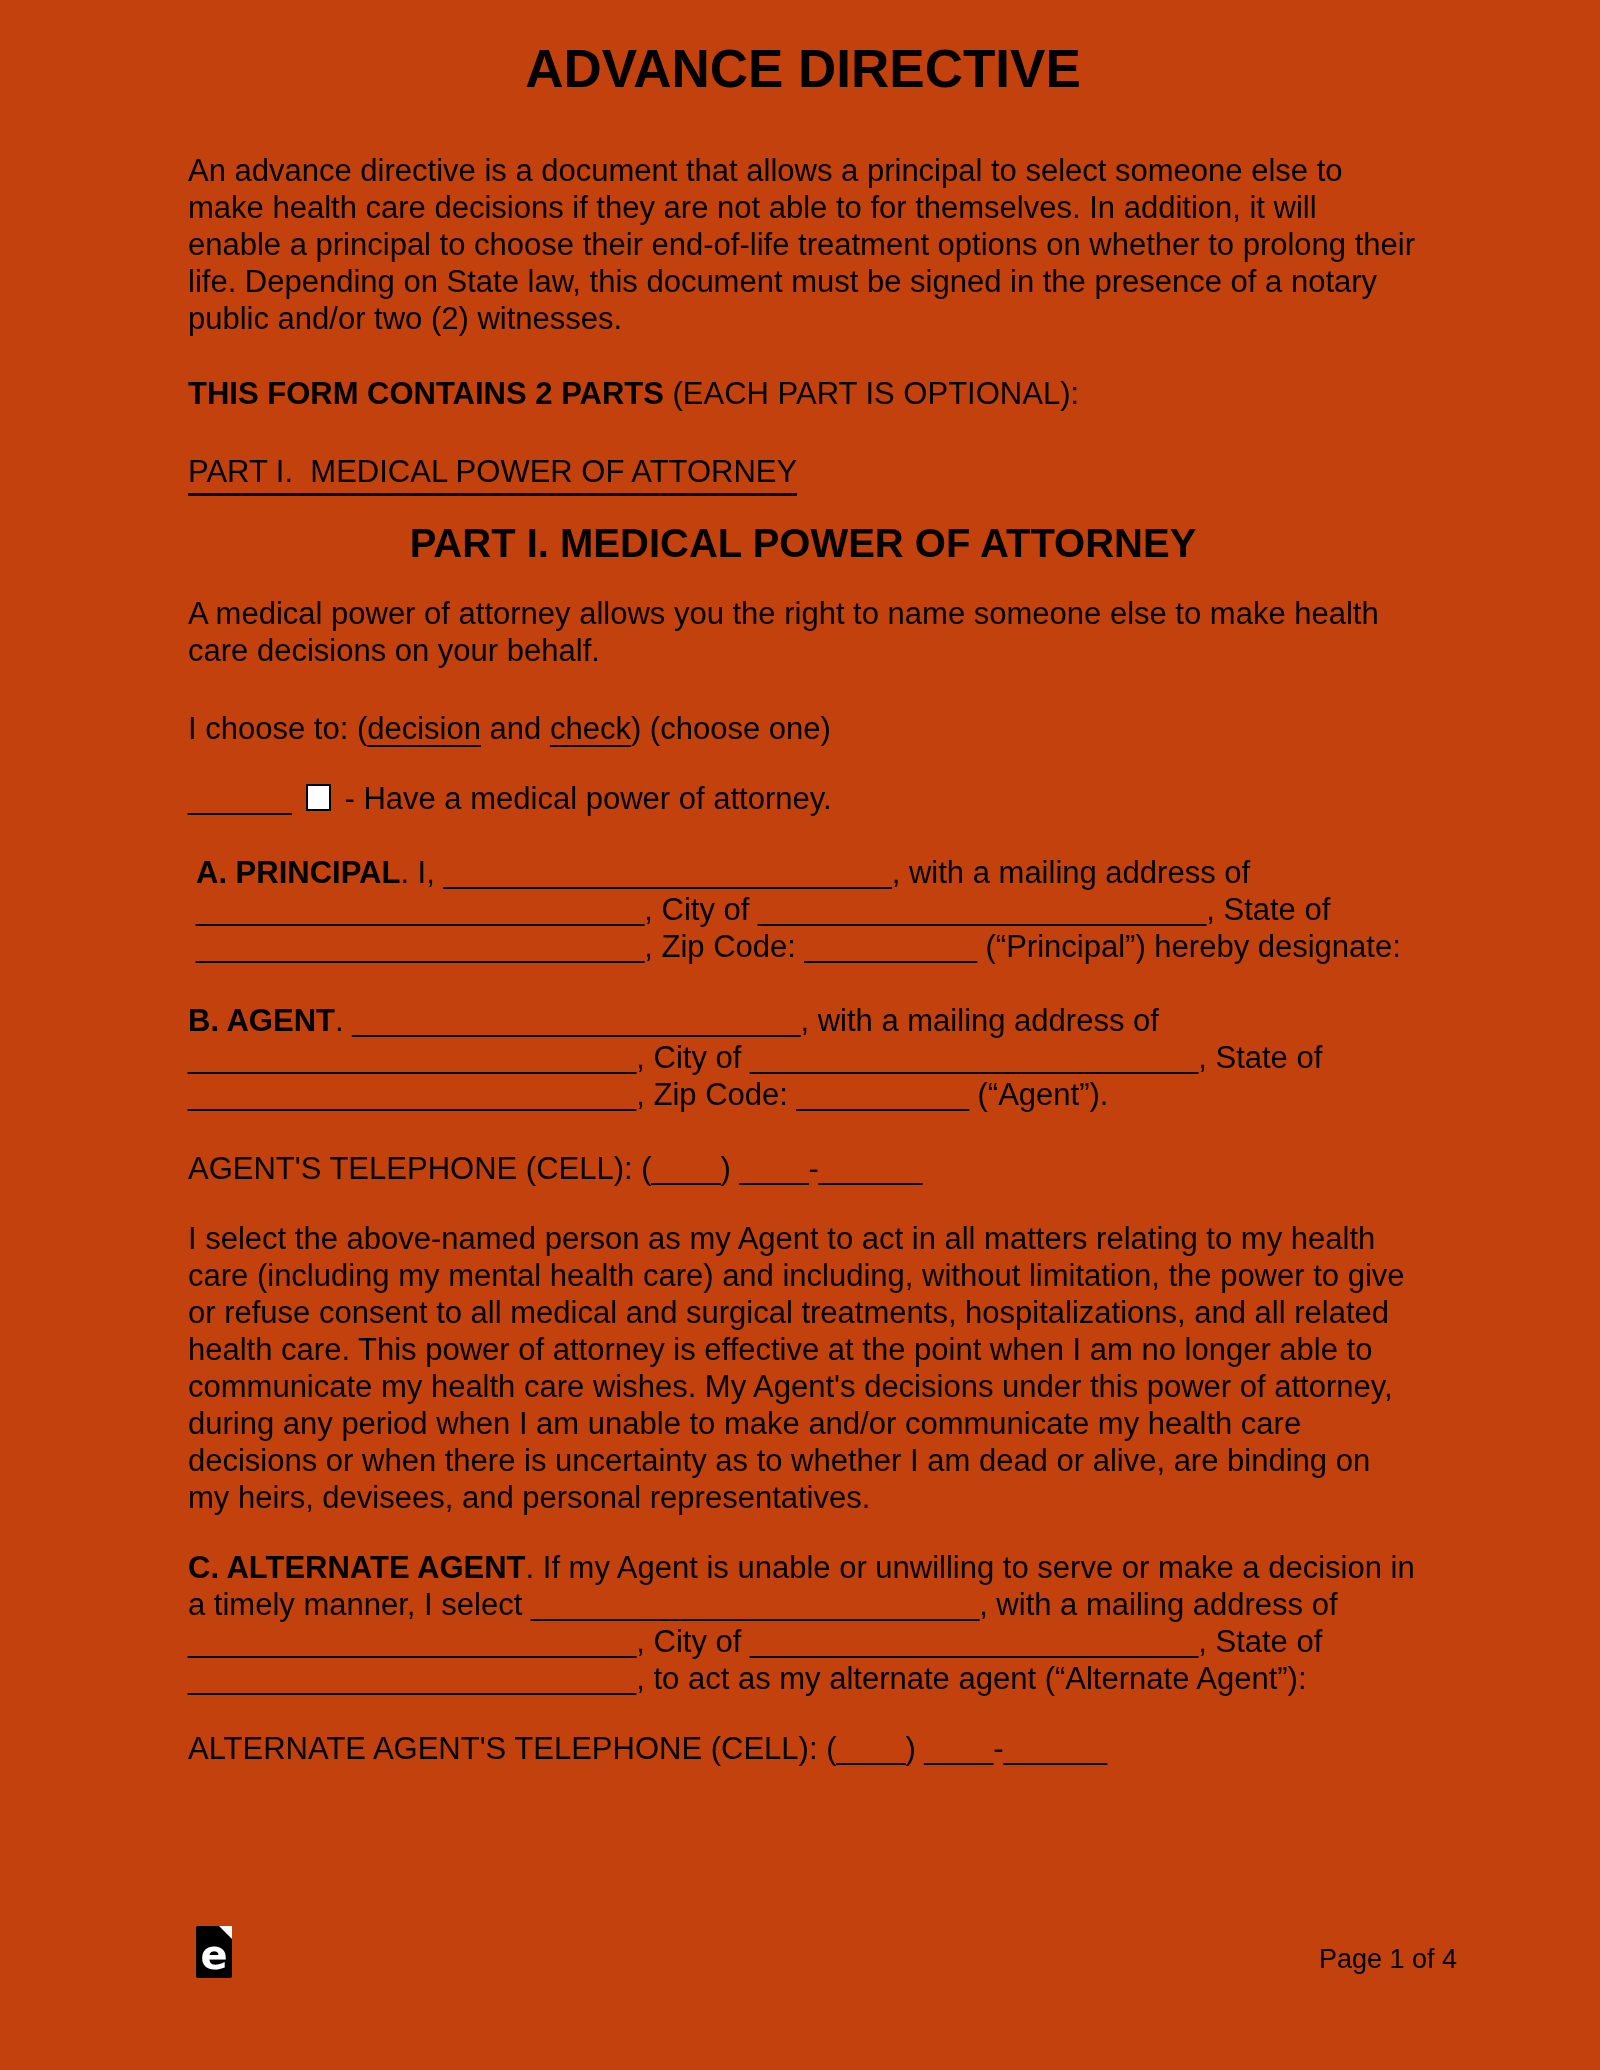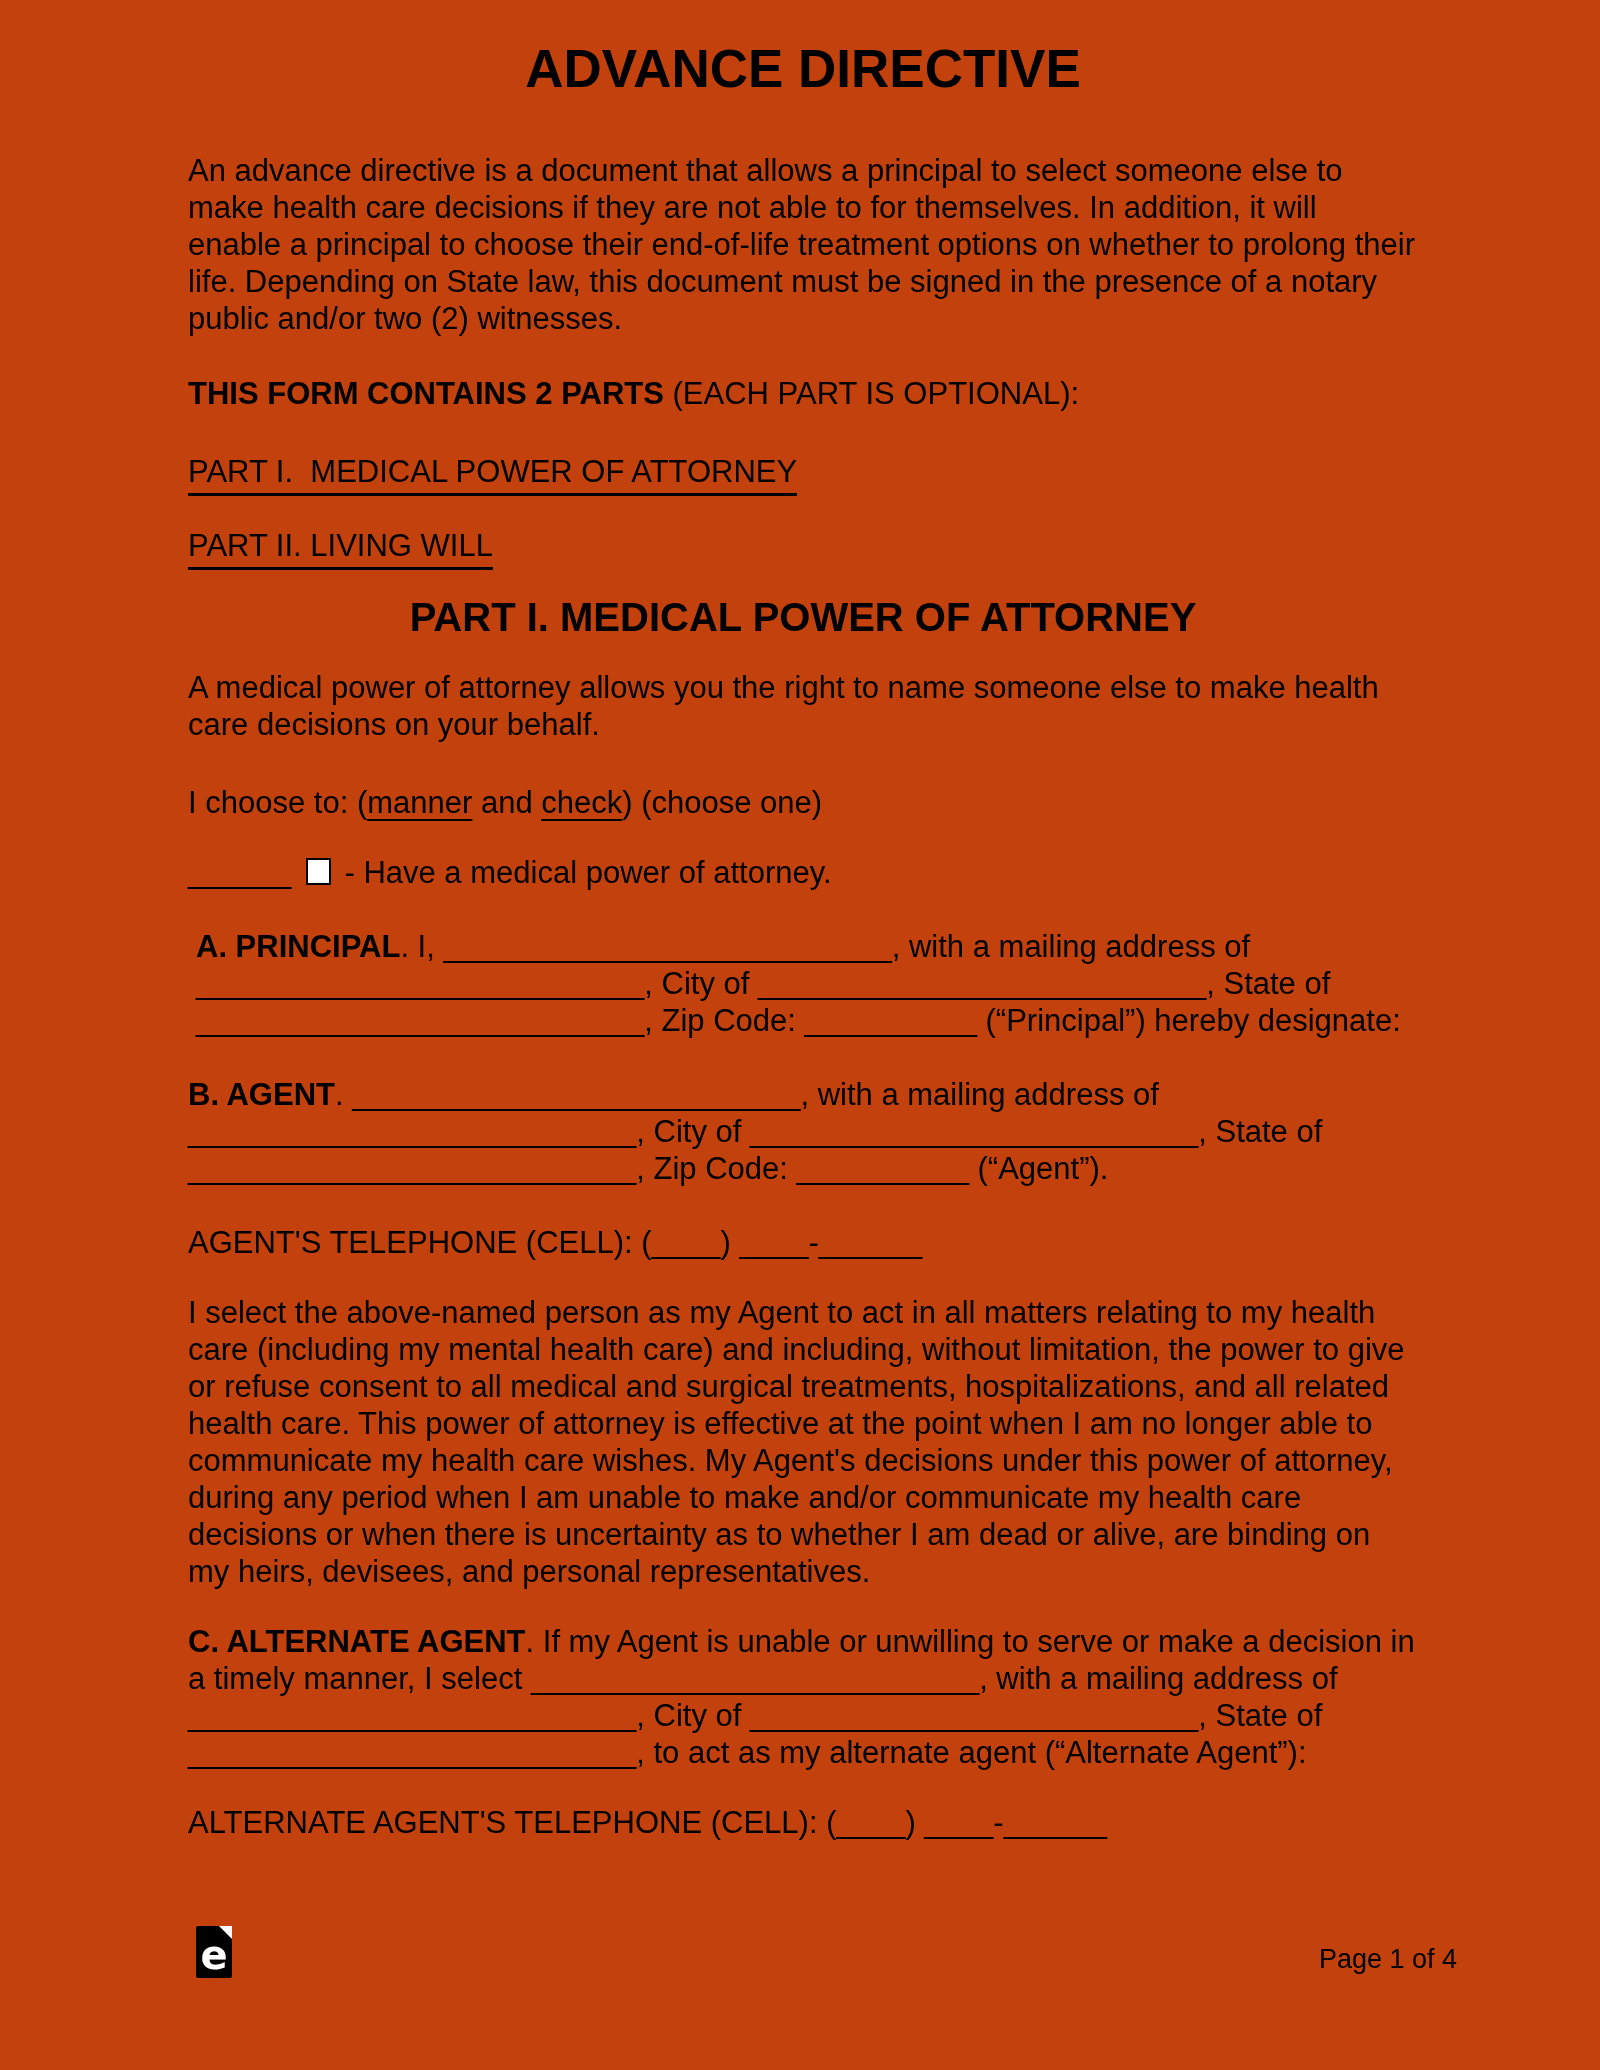--- a/index.html
+++ b/index.html
@@ -116,27 +116,26 @@
   <div class="content">
 
     <h1 class="title">ADVANCE DIRECTIVE</h1>
 
     <p class="intro">An advance directive is a document that allows a principal to select someone else to make health care decisions if they are not able to for themselves. In addition, it will enable a principal to choose their end-of-life treatment options on whether to prolong their life. Depending on State law, this document must be signed in the presence of a notary public and/or two (2) witnesses.</p>
 
     <p class="notice"><span class="b">THIS FORM CONTAINS 2 PARTS</span><span> (EACH PART IS OPTIONAL):</span></p>
 
     <p class="toc1"><span class="u prewrap">PART I.  MEDICAL POWER OF ATTORNEY</span></p>
 
-    <p class="toc2"><span class="u">PART II. LIVING WILL</span></p>
 
     <h2 class="part-heading">PART I. MEDICAL POWER OF ATTORNEY</h2>
 
     <p class="desc">A medical power of attorney allows you the right to name someone else to make health care decisions on your behalf.</p>
 
-    <p class="choose"><span>I choose to: (</span><span class="uw">manner</span><span> and </span><span class="uw">check</span><span>) (choose one)</span></p>
+    <p class="choose"><span>I choose to: (</span><span class="uw">decision</span><span> and </span><span class="uw">check</span><span>) (choose one)</span></p>
 
     <div class="options">
       <p class="option"><span class="blank">______</span><span class="checkbox"></span><span>- Have a medical power of attorney.</span></p>
     </div>
 
     <p class="principal"><span class="b">A. PRINCIPAL</span><span>. I, </span><span class="blank">__________________________</span><span>, with a mailing address of </span><span class="blank">__________________________</span><span>, City of </span><span class="blank">__________________________</span><span>, State of </span><span class="blank">__________________________</span><span>, Zip Code: </span><span class="blank">__________</span><span> (“Principal”) hereby designate:</span></p>
 
     <p class="agent"><span class="b">B. AGENT</span><span>. </span><span class="blank">__________________________</span><span>, with a mailing address of </span><span class="blank">__________________________</span><span>, City of </span><span class="blank">__________________________</span><span>, State of </span><span class="blank">__________________________</span><span>, Zip Code: </span><span class="blank">__________</span><span> (“Agent”).</span></p>
 
     <p class="phoneB"><span>AGENT'S TELEPHONE (CELL): </span><span class="blank">(____) ____-______</span></p>

